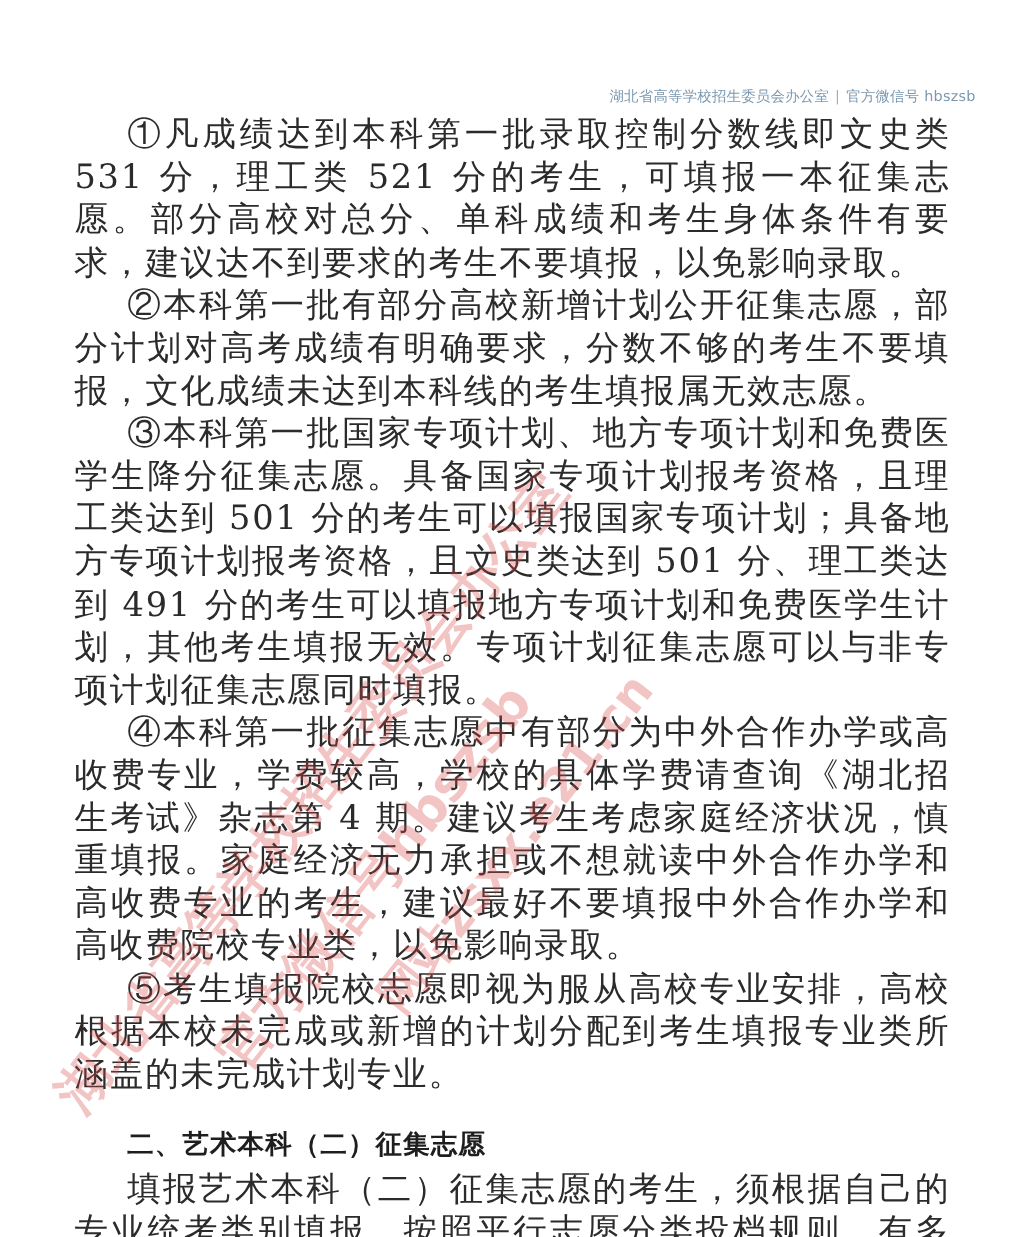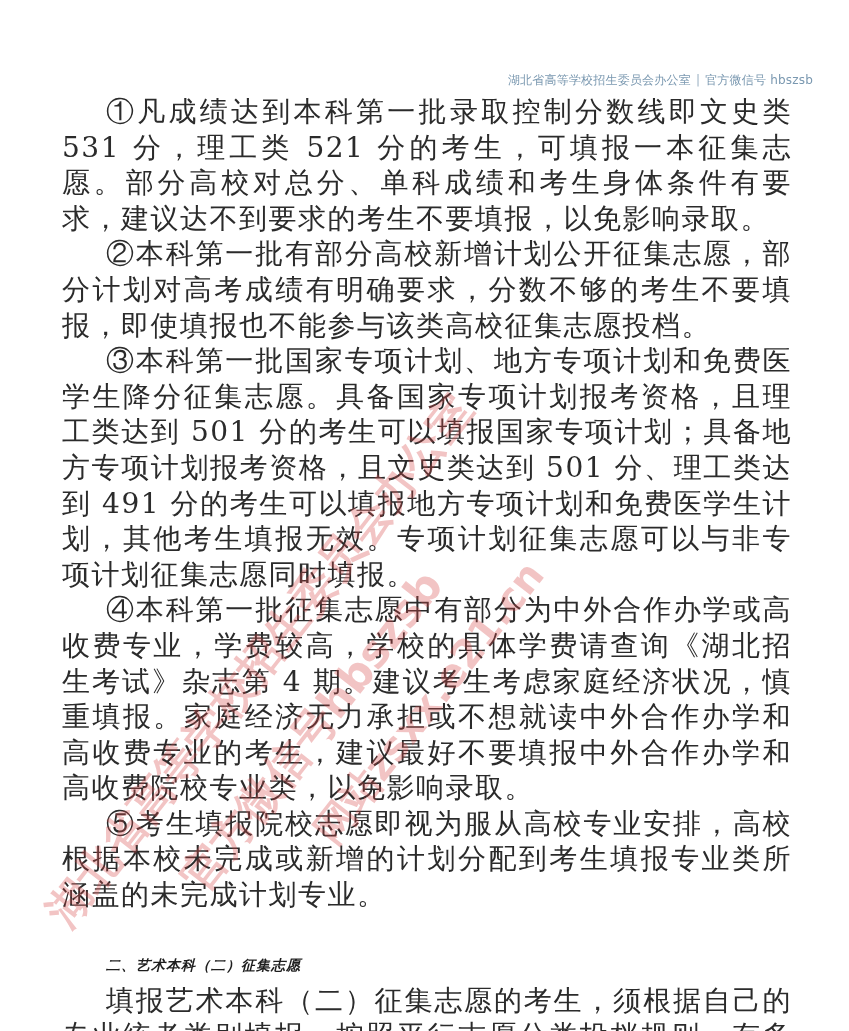--- a/index.html
+++ b/index.html
@@ -39,27 +39,26 @@
       font-size: 28px;
       line-height: 35.6px;
       margin: 0;
       text-align: justify;
       text-indent: 44px;
       letter-spacing: 1.5px;
     }
     .section-title {
       font-family: "DejaVu Sans", "Liberation Sans", sans-serif;
       font-weight: bold;
-      font-size: 14px;
+      font-size: 22px;
       line-height: 36px;
-      margin: 34px 0 0 0;
+      margin: 24px 0 0 0;
       padding-left: 44px;
       color: #1e1e1e;
       letter-spacing: 1px;
-      font-style: italic;
     }
     .watermark {
       position: absolute;
       pointer-events: none;
       color: rgba(215, 70, 70, 0.32);
       font-family: "DejaVu Sans", "Liberation Sans", sans-serif;
       font-weight: bold;
       white-space: nowrap;
       transform-origin: left bottom;
       transform: rotate(-52deg);
@@ -70,21 +69,21 @@
   </style>
 </head>
 <body>
 
 <div class="page-header">
   <span>湖北省高等学校招生委员会办公室</span><span class="sep">|</span><span>官方微信号 hbszsb</span>
 </div>
 
 <div class="content">
   <p class="para">①凡成绩达到本科第一批录取控制分数线即文史类 531 分，理工类 521 分的考生，可填报一本征集志愿。部分高校对总分、单科成绩和考生身体条件有要求，建议达不到要求的考生不要填报，以免影响录取。</p>
-  <p class="para">②本科第一批有部分高校新增计划公开征集志愿，部分计划对高考成绩有明确要求，分数不够的考生不要填报，即使填报也不能参与该类高校征集志愿投档。</p>
+  <p class="para">②本科第一批有部分高校新增计划公开征集志愿，部分计划对高考成绩有明确要求，分数不够的考生不要填报，文化成绩未达到本科线的考生填报属无效志愿。</p>
   <p class="para">③本科第一批国家专项计划、地方专项计划和免费医学生降分征集志愿。具备国家专项计划报考资格，且理工类达到 501 分的考生可以填报国家专项计划；具备地方专项计划报考资格，且文史类达到 501 分、理工类达到 491 分的考生可以填报地方专项计划和免费医学生计划，其他考生填报无效。专项计划征集志愿可以与非专项计划征集志愿同时填报。</p>
   <p class="para">④本科第一批征集志愿中有部分为中外合作办学或高收费专业，学费较高，学校的具体学费请查询《湖北招生考试》杂志第 4 期。建议考生考虑家庭经济状况，慎重填报。家庭经济无力承担或不想就读中外合作办学和高收费专业的考生，建议最好不要填报中外合作办学和高收费院校专业类，以免影响录取。</p>
   <p class="para">⑤考生填报院校志愿即视为服从高校专业安排，高校根据本校未完成或新增的计划分配到考生填报专业类所涵盖的未完成计划专业。</p>
 
   <h2 class="section-title">二、艺术本科（二）征集志愿</h2>
   <p class="para">填报艺术本科（二）征集志愿的考生，须根据自己的专业统考类别填报。按照平行志愿分类投档规则，有多个专业统考成绩的考生，可根据专业类别兼报同一学校相关统考专业征集志愿。专业统考、文化成绩未达到本科线的考生填报属无效志愿。</p>
   <p class="para">另外，技能高考本科计划已全部完成。</p>
 </div>
 
 <div class="watermark wm1">湖北省高等学校招生委员会办公室</div>

